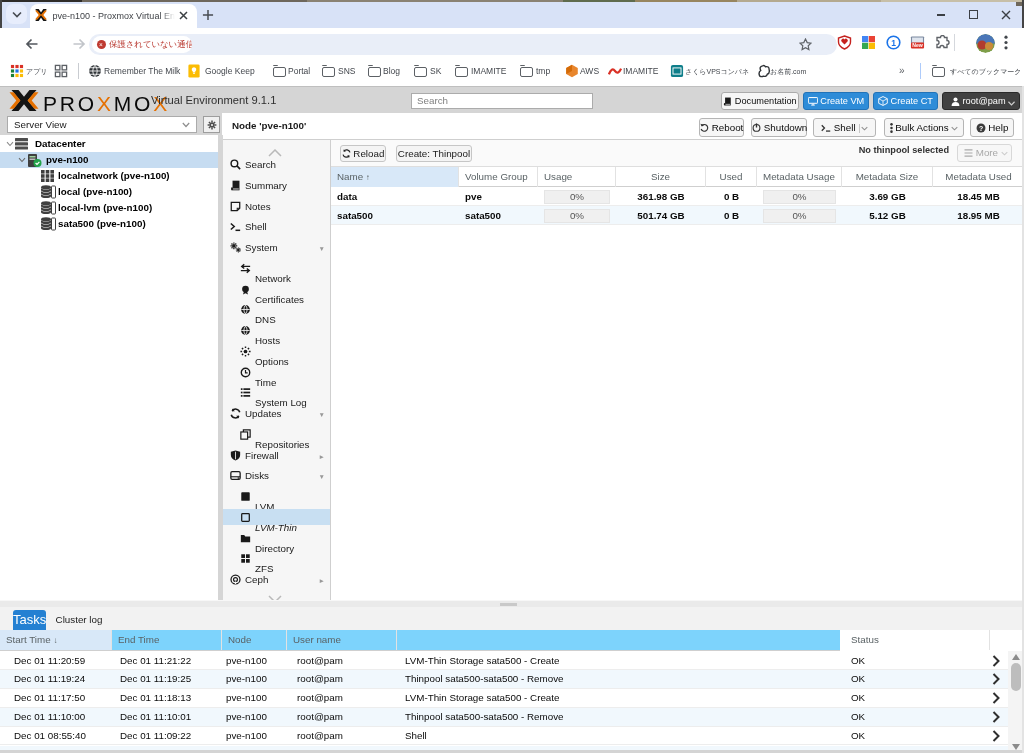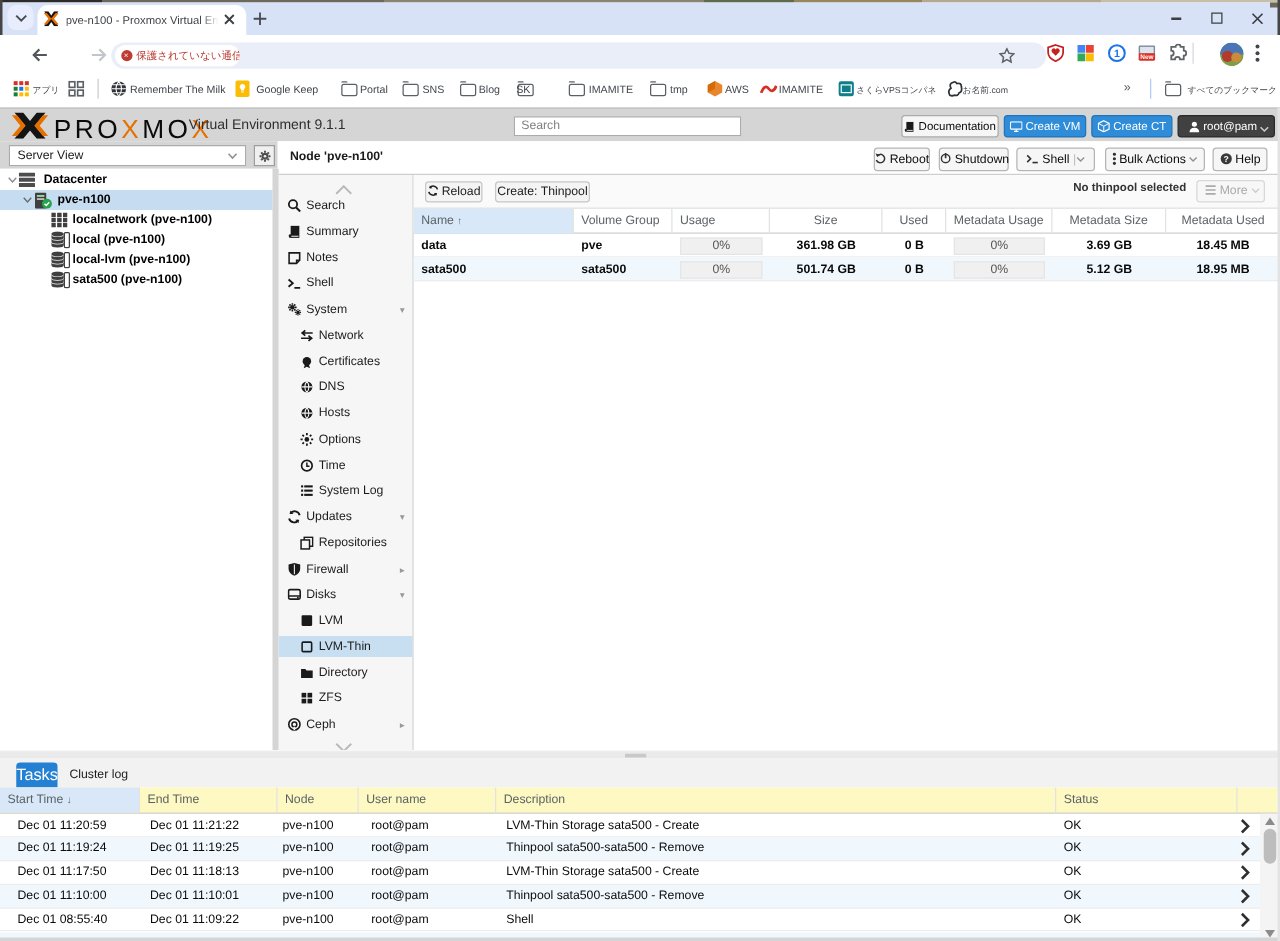--- a/index.html
+++ b/index.html
@@ -48,22 +48,22 @@
 #nodehdr{left:223px;top:113px;width:801px;height:27px;background:#fff;border-bottom:1px solid #cfcfcf;}
 #nodettl{position:absolute;left:9px;top:7px;font-size:9.8px;font-weight:700;color:#1a1a1a;}
 .nbtn{position:absolute;top:5px;height:19px;white-space:nowrap;border:1px solid #b5b5b5;border-radius:3px;background:#f6f6f6;font-size:9.8px;color:#0a0a0a;line-height:17px;text-align:center;}
 
 #tree{left:0;top:135px;width:218px;height:465px;background:#fff;}
 .trow{position:absolute;left:0;width:218px;height:16px;font-size:9.8px;font-weight:700;color:#000;line-height:16px;white-space:nowrap;}
 .trow.sel{background:#c6dcf1;}
 #menu{left:223px;top:140px;width:108px;height:460px;background:#f6f6f6;border-right:1px solid #cfcfcf;}
 .mi{position:absolute;left:0;width:107px;height:21px;font-size:9.8px;color:#1a1a1a;line-height:21px;white-space:nowrap;}
 .mi .txt{position:absolute;left:22px;}
-.mi.sub .txt{left:32px;}
-.mi.sel{background:linear-gradient(180deg,rgba(0,0,0,0) 2px,#c8dff2 2px,#c8dff2 18.5px,rgba(0,0,0,0) 18.5px);}
+.mi.sub .txt{left:32px;margin-top:10px;}
+.mi.sel{background:linear-gradient(180deg,rgba(0,0,0,0) 2px,#c8dff2 2px,#c8dff2 18.5px,rgba(0,0,0,0) 18.5px);font-style:italic;}
 .mi .mic{position:absolute;left:7px;top:5px;width:11px;height:11px;}
 .mi.sub .mic{left:17px;}
 .mi .carr{position:absolute;right:5px;top:0;color:#999;font-size:8px;}
 #content{left:331px;top:140px;width:693px;height:460px;background:#fff;}
 #ctoolbar{position:absolute;left:0;top:0;width:693px;height:26px;background:#fafafa;}
 .cbtn{position:absolute;top:5px;height:17px;white-space:nowrap;border:1px solid #c6c6c6;border-radius:3px;background:#f4f4f4;font-size:9.8px;color:#1a1a1a;line-height:15px;text-align:center;}
 #nosel{position:absolute;right:75px;top:5px;text-align:right;font-size:9.2px;font-weight:700;color:#333;white-space:nowrap;}
 #morebtn{position:absolute;left:626px;top:4px;width:55px;height:18px;border:1px solid #d8d8d8;border-radius:3px;background:#f7f7f7;font-size:9.8px;color:#a9a9a9;line-height:16px;padding-left:6px;}
 
 #ghead{position:absolute;left:0;top:26px;width:693px;height:21px;background:#fff;border-top:1px solid #dedede;border-bottom:1px solid #cfcfcf;font-size:9.8px;color:#5a6265;}
@@ -74,21 +74,21 @@
 .gc{position:absolute;top:0;height:19px;line-height:19px;padding:0 6px;white-space:nowrap;}
 .rt{text-align:center;}
 .ubar{position:absolute;top:2.5px;height:14px;background:#f0f0f0;border:1px solid #e5e5e5;text-align:center;color:#555;font-weight:400;line-height:12px;font-size:9.8px;}
 
 #hsplit{left:0;top:600px;width:1024px;height:7px;background:#eaeaea;border-top:1px solid #f7f7f7;}
 #hgrip{position:absolute;left:500px;top:2px;width:17px;height:3px;background:#c9c9c9;}
 #tasks{left:0;top:607px;width:1024px;height:146px;background:#fff;}
 #ttabs{position:absolute;left:0;top:0;width:1024px;height:23px;background:#f2f2f2;}
 #ttab1{position:absolute;left:13px;top:3px;width:33px;height:20px;background:#2480d2;color:#fff;font-size:13px;text-align:center;line-height:19px;border-radius:3px 3px 0 0;}
 #ttab2{position:absolute;left:50px;top:3px;width:58px;height:20px;color:#1a1a1a;font-size:9.8px;text-align:center;line-height:19px;}
-#thead{position:absolute;left:0;top:23px;width:1022px;height:21px;background:#fef9c3;border-bottom:1px solid #cfcfcf;font-size:9.8px;color:#5a6265;}
+#thead{position:absolute;left:0;top:23px;width:840px;height:21px;background:#7dd3fc;border-bottom:1px solid #cfcfcf;font-size:9.8px;color:#5a6265;}
 .th{position:absolute;top:0;height:20px;line-height:20px;padding:0 6px;border-right:1px solid #e2e2e2;white-space:nowrap;overflow:hidden;}
 .th.sorted{background:#d8e8f8;}
 .trw{position:absolute;left:0;width:1024px;height:18.8px;font-size:9.8px;color:#0a0a0a;border-bottom:1px solid #ededed;}
 .trw.alt{background:#f1f8fd;}
 .tc{position:absolute;top:0;height:18px;line-height:18px;padding:0 6px;white-space:nowrap;}
 .arr{position:absolute;left:992px;top:3px;}
 #tscroll{position:absolute;left:1008px;top:44px;width:16px;height:102px;background:#f4f4f4;}
 #tthumb{position:absolute;left:3px;top:12px;width:10px;height:28px;background:#bdbdbd;border-radius:5px;}
 #botline{left:0;top:750px;width:1024px;height:3px;background:#d4d4d4;}
 </style></head>
@@ -211,21 +211,21 @@
       <path d="M7.5 3.4 a2.5 2.5 0 0 1 1.3 4.6 v1.1 h-2.6 v-1.1 a2.5 2.5 0 0 1 1.3 -4.6 Z M6.4 9.9 h2.2 v0.9 h-2.2 Z" fill="#fff"></path>
     </svg>
   <div class="bm" style="left:205px">Google Keep</div>
   <div class="fold" style="left:273px"></div>
   <div class="bm" style="left:288px">Portal</div>
   <div class="fold" style="left:322px"></div>
   <div class="bm" style="left:338px">SNS</div>
   <div class="fold" style="left:368px"></div>
   <div class="bm" style="left:383px">Blog</div>
   <div class="fold" style="left:414px"></div>
-  <div class="bm" style="left:413px">SK</div>
+  <div class="bm" style="left:430px">SK</div>
   <div class="fold" style="left:455px"></div>
   <div class="bm" style="left:471px">IMAMITE</div>
   <div class="fold" style="left:520px"></div>
   <div class="bm" style="left:536px">tmp</div>
   <svg class="bmic" style="left:565px" viewBox="0 0 15 15">
       <path d="M7.5 0.8 L13.7 4.2 V10.8 L7.5 14.2 L1.3 10.8 V4.2 Z" fill="#e8862d"></path>
       <path d="M7.5 0.8 V7.5 L1.3 10.8 V4.2 Z" fill="#d46b08"></path>
     </svg>
   <div class="bm" style="left:580px">AWS</div>
   <svg class="bmic" style="left:608px" viewBox="0 0 15 15">
@@ -631,21 +631,20 @@
 <div class="abs" id="tasks">
   <div id="ttabs">
       <div id="ttab1">Tasks</div>
       <div id="ttab2">Cluster log</div>
     </div>
   <div id="thead">
     <div class="th sorted" style="left:0;width:112px">Start Time <span style="font-size:8px">↓</span></div>
     <div class="th" style="left:112px;width:110px">End Time</div>
     <div class="th" style="left:222px;width:65px">Node</div>
     <div class="th" style="left:287px;width:110px">User name</div>
-    <div class="th" style="left:397px;width:448px">Description</div>
     <div class="th" style="left:845px;width:145px">Status</div>
     <div class="th" style="left:990px;width:17px;border-right:none"></div>
   </div>
   <div class="trw" style="top:44.5px">
     <div class="tc" style="left:8px">Dec 01 11:20:59</div>
       <div class="tc" style="left:114px">Dec 01 11:21:22</div>
       <div class="tc" style="left:220px">pve-n100</div>
       <div class="tc" style="left:291px">root@pam</div>
       <div class="tc" style="left:399px">LVM-Thin Storage sata500 - Create</div>
       <div class="tc" style="left:845px">OK</div>

